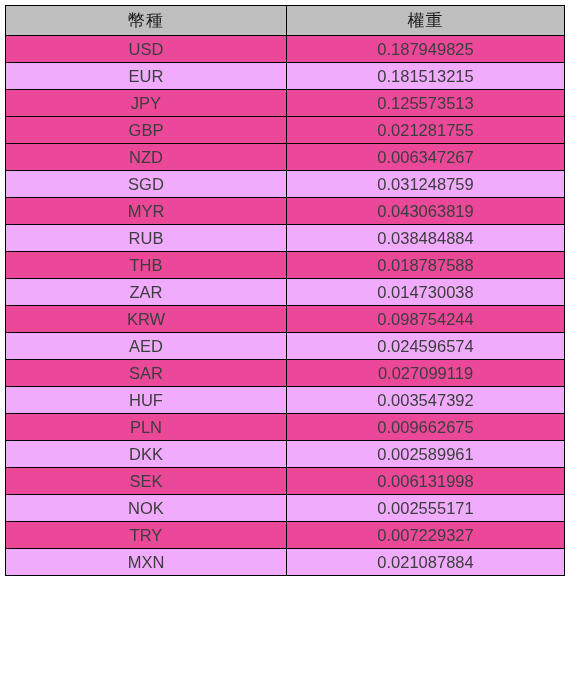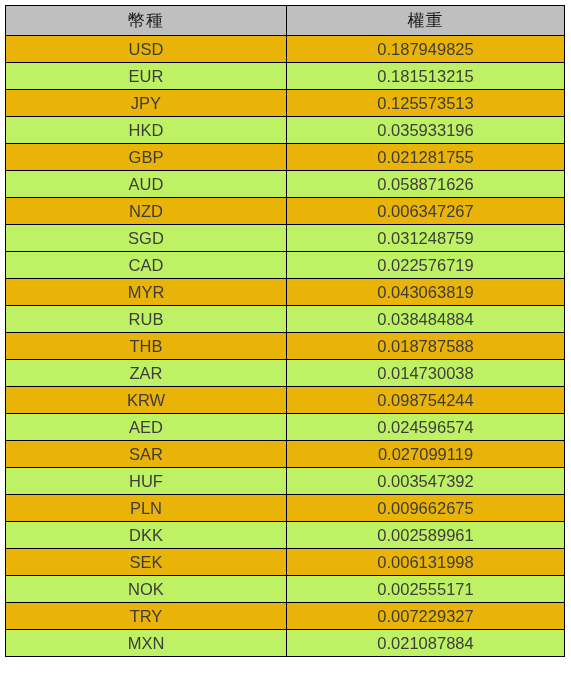--- a/index.html
+++ b/index.html
@@ -39,25 +39,25 @@
   table.weights-table thead th {
     background: #bfbfbf;
     height: 29px;
     font-size: 17px;
     color: #1a1a1a;
     letter-spacing: 1px;
   }
   table.weights-table tbody td {
     height: 26px;
     font-size: 16.5px;
-    background: #eab308;
+    background: #ec4899;
     color: #3d3d3d;
   }
   table.weights-table tbody tr.striped td {
-    background: #bef264;
+    background: #f0abfc;
   }
 </style>
 </head>
 <body>
 
 <div id="weights-table-wrap">
   <table class="weights-table">
     <colgroup>
       <col class="col-currency">
       <col class="col-weight">
@@ -74,43 +74,31 @@
           <td>0.187949825</td>
         </tr>
         <tr class="striped">
           <td>EUR</td>
           <td>0.181513215</td>
         </tr>
         <tr>
           <td>JPY</td>
           <td>0.125573513</td>
         </tr>
-        <tr class="striped">
-          <td>HKD</td>
-          <td>0.035933196</td>
-        </tr>
         <tr>
           <td>GBP</td>
           <td>0.021281755</td>
-        </tr>
-        <tr class="striped">
-          <td>AUD</td>
-          <td>0.058871626</td>
         </tr>
         <tr>
           <td>NZD</td>
           <td>0.006347267</td>
         </tr>
         <tr class="striped">
           <td>SGD</td>
           <td>0.031248759</td>
-        </tr>
-        <tr class="striped">
-          <td>CAD</td>
-          <td>0.022576719</td>
         </tr>
         <tr>
           <td>MYR</td>
           <td>0.043063819</td>
         </tr>
         <tr class="striped">
           <td>RUB</td>
           <td>0.038484884</td>
         </tr>
         <tr>

